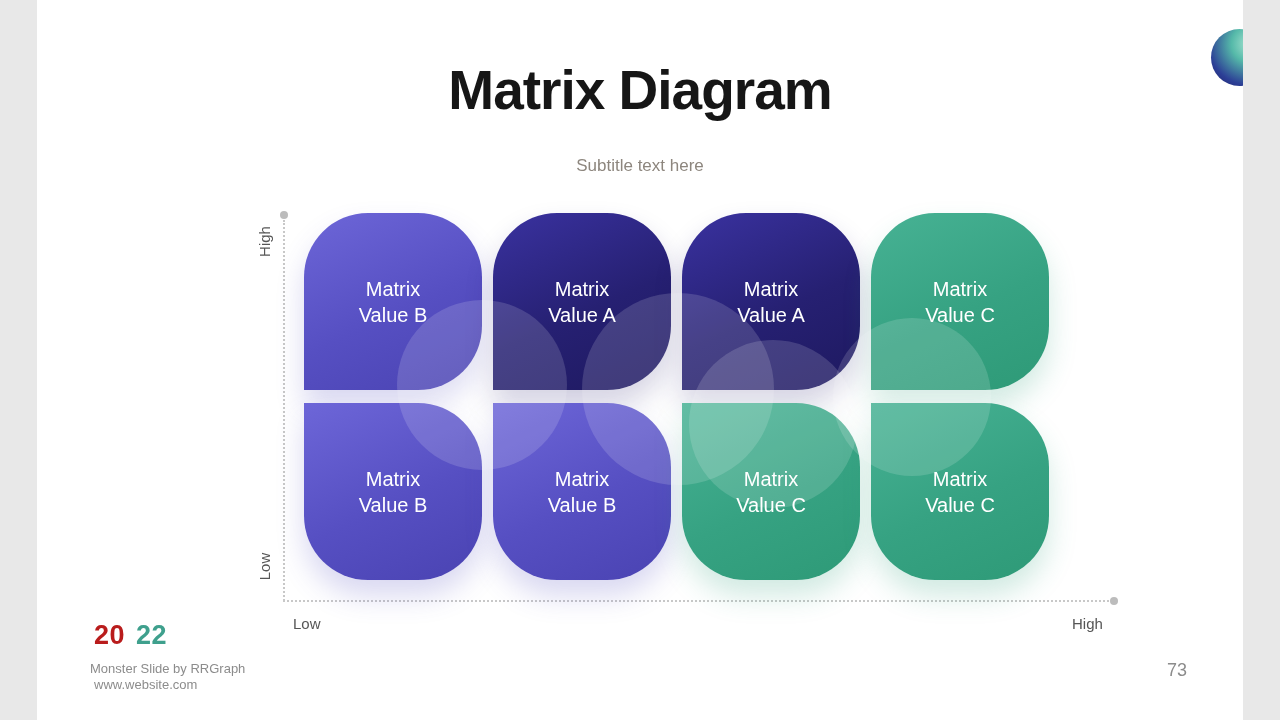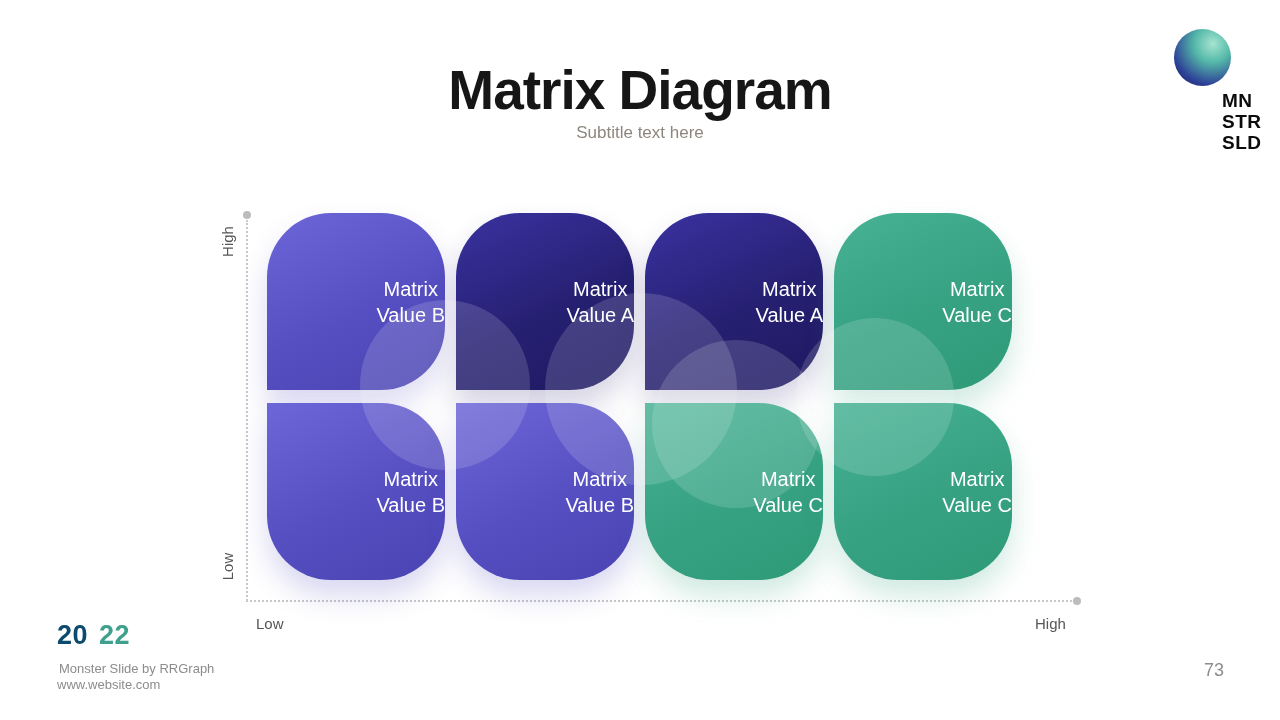--- a/index.html
+++ b/index.html
@@ -1,41 +1,41 @@
 <!DOCTYPE html>
 <html><head>
 <meta charset="utf-8">
 <style>
   html,body{margin:0;padding:0;background:#e8e8e8;}
   .slide{
-    position:relative;width:1280px;height:720px;background:#ffffff;
-    font-family:"Liberation Sans", sans-serif;overflow:hidden;margin:0 auto;
+    position:relative;width:1184px;height:720px;background:#ffffff;
+    font-family:"Liberation Sans", sans-serif;overflow:hidden;margin:0 auto;padding-left:22px;
   }
   
   .title{
     position:absolute;top:58px;left:0;width:100%;text-align:center;
     font-size:55px;font-weight:600;color:#161616;letter-spacing:-1px;
   }
   .subtitle{
-    position:absolute;top:123px;left:0;width:100%;text-align:center;
+    position:absolute;top:156px;left:0;width:100%;text-align:center;
     font-size:17px;color:#8d867e;
   }
   
   .logo-sphere{
     position:absolute;left:1174px;top:29px;width:57px;height:57px;border-radius:50%;
     background:radial-gradient(circle at 68% 26%, #a7e4d1 0%, #55b9a9 32%, #2c3f96 72%, #1d1f62 100%);
   }
   .logo-text{
     position:absolute;left:1183px;top:90px;width:46px;
     font-size:19px;line-height:21px;font-weight:800;color:#0c0c0c;letter-spacing:0.5px;margin-left:39px;
   }
   
   .tile{
     position:absolute;width:178px;height:177px;
-    display:flex;align-items:center;justify-content:flex-end;text-align:center;
+    display:flex;align-items:center;justify-content:center;text-align:center;
     color:#ffffff;font-size:20px;line-height:26px;font-weight:500;
   }
   .tile-top{border-radius:64px 64px 64px 0;}
   .tile-bottom{border-radius:0 64px 64px 64px;}
   .col1{left:267px}.col2{left:456px}.col3{left:645px}.col4{left:834px}
   .row1{top:213px}.row2{top:403px}
   .c-navy{
     background:linear-gradient(155deg,#3a32a0 0%,#262072 55%,#1e1960 100%);
     box-shadow:0 16px 28px rgba(35,28,110,0.22);
   }
@@ -69,23 +69,23 @@
   .x-label{position:absolute;top:615px;font-size:15px;color:#565656;}
   .x-label-left{left:256px;}
   .x-label-right{left:1035px;}
   
   .legend{position:absolute;left:1052px;top:357px;}
   .legend-item{display:flex;align-items:center;margin-bottom:13px;}
   .legend-dot{width:11px;height:11px;border-radius:50%;margin-right:11px;flex:0 0 auto;}
   .legend-label{font-size:15px;color:#3f3f3f;letter-spacing:0.3px;}
   
   .year{position:absolute;left:57px;top:620px;font-size:27px;font-weight:800;letter-spacing:0.5px;}
-  .year-p1{color:#0c4a6e;}
+  .year-p1{color:#b91c1c;}
   .year-p2{color:#3fa08d;margin-left:11px;}
-  .credit{position:absolute;left:59px;top:661px;font-size:13px;color:#8c8c8c;line-height:16px;}
+  .credit{position:absolute;left:53px;top:661px;font-size:13px;color:#8c8c8c;line-height:16px;}
   .website{position:absolute;left:57px;top:677px;font-size:13px;color:#8c8c8c;line-height:16px;}
   .page-number{position:absolute;right:56px;top:660px;font-size:18px;color:#8c8c8c;}
 </style>
 </head>
 <body>
 
 <div class="slide">
 
   <div class="title">Matrix Diagram</div>
   <div class="subtitle">Subtitle text here</div>

